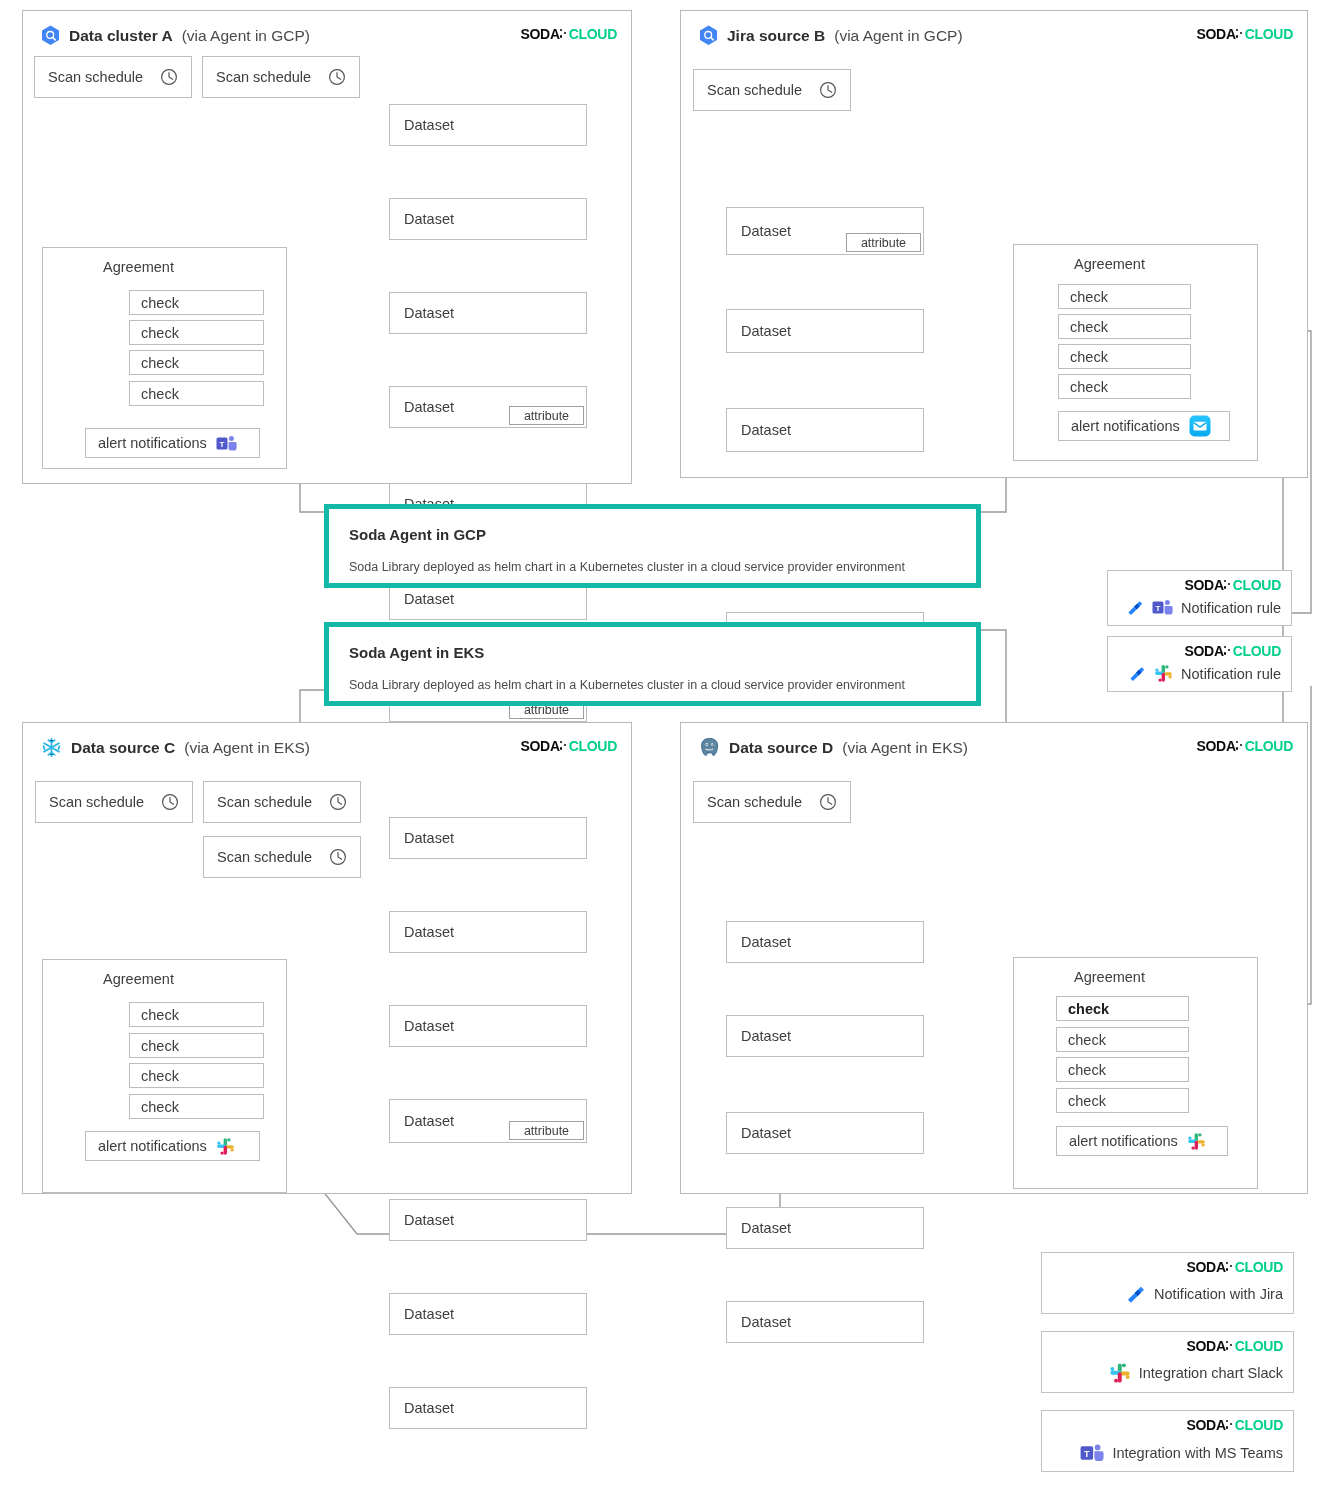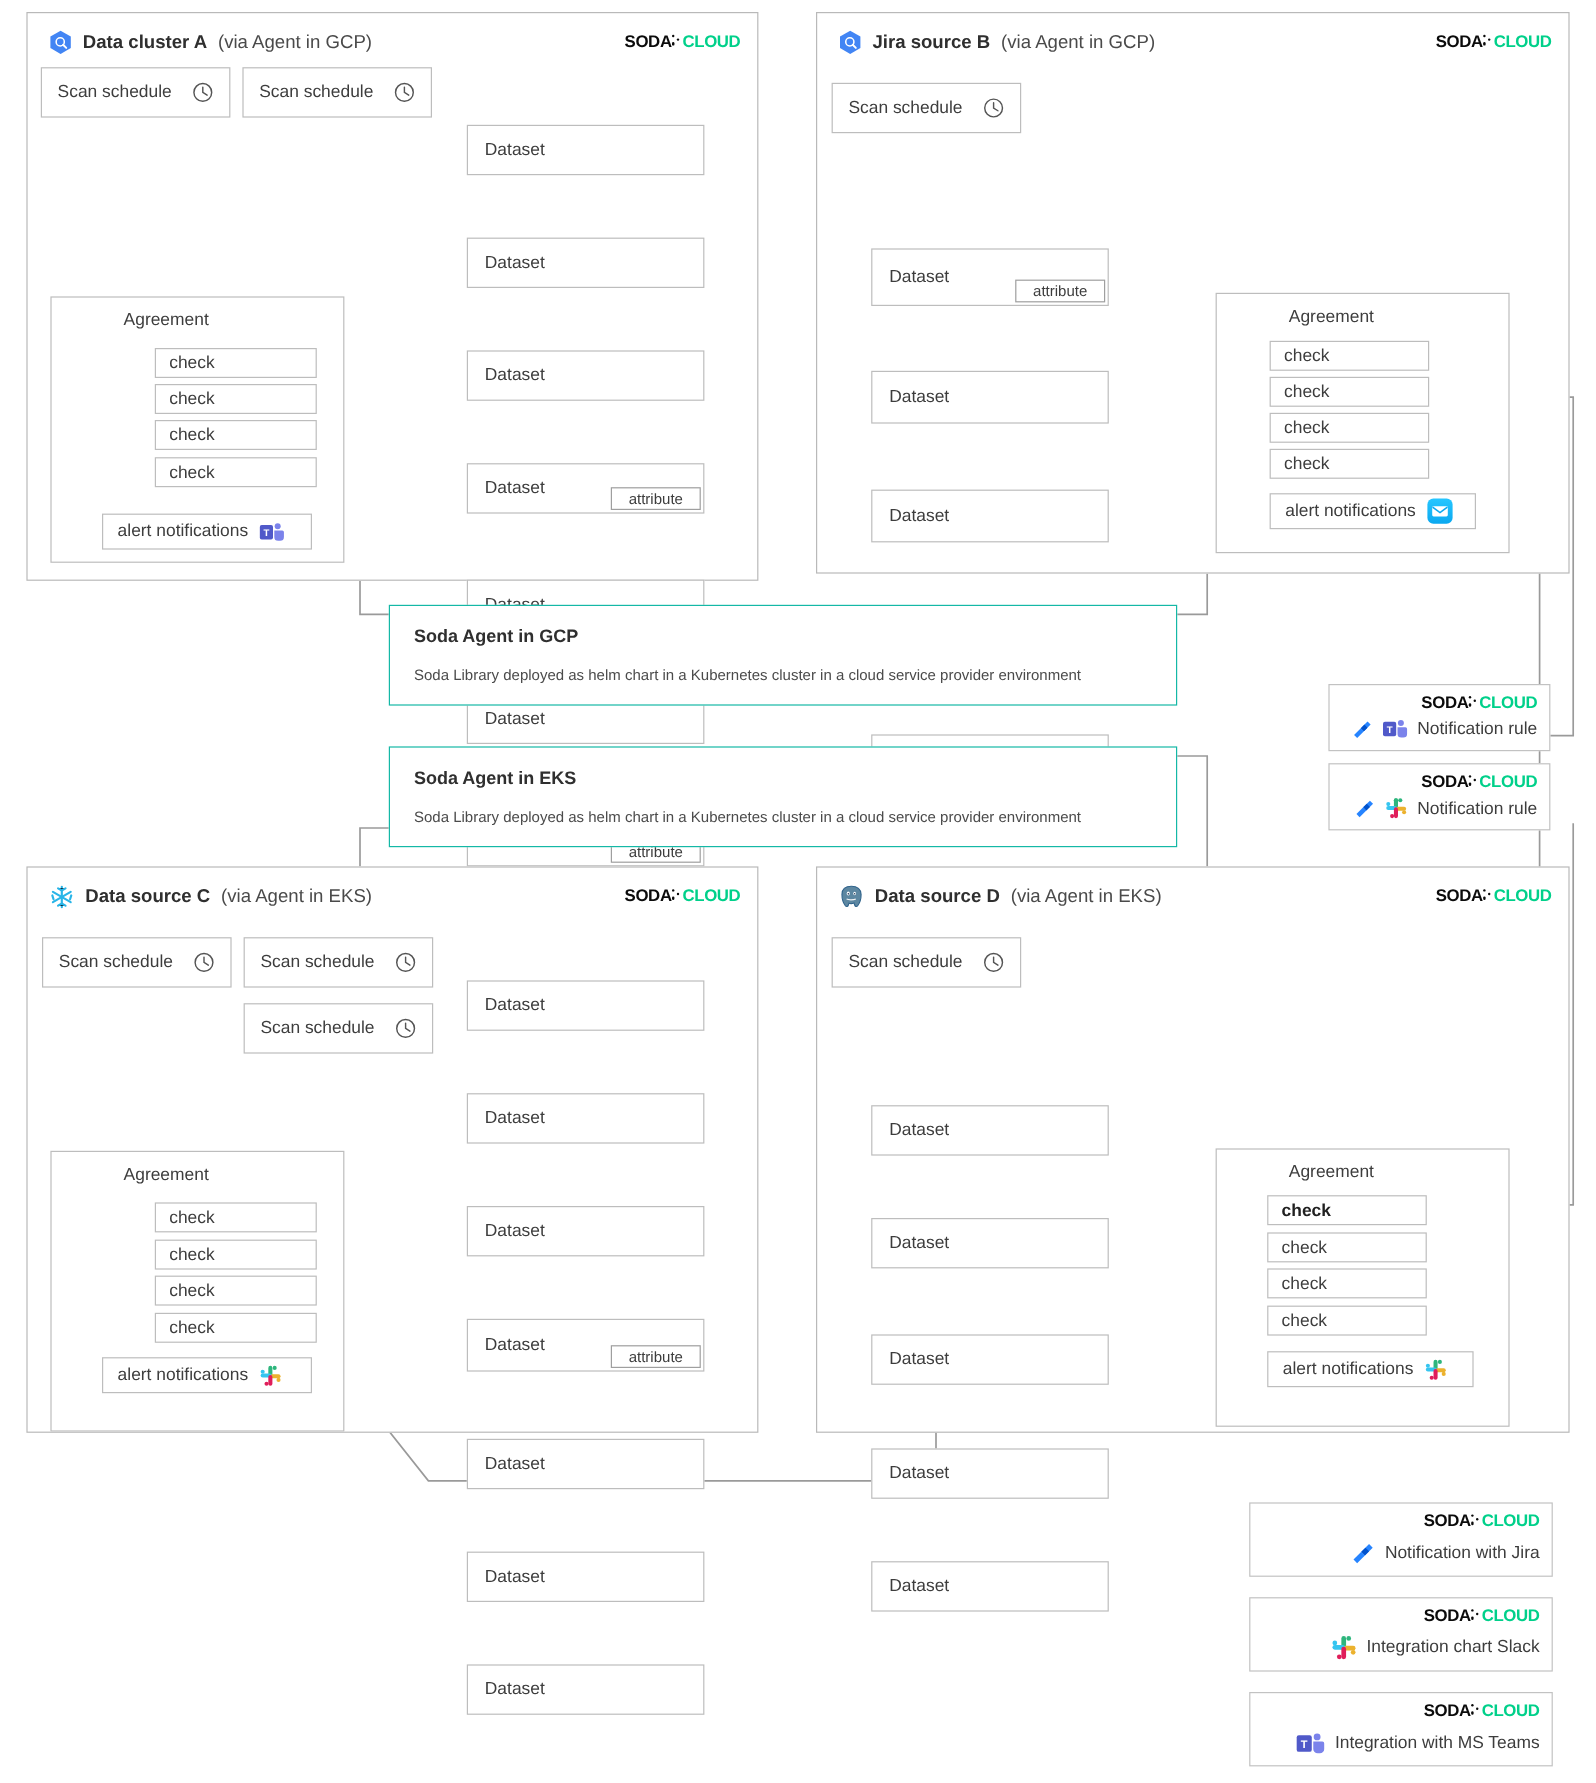--- a/index.html
+++ b/index.html
@@ -123,21 +123,21 @@
     display:flex;align-items:center;gap:9px;
     padding:0 12px;
     font-size:14.5px;color:#3d3d3d;
     height:30px;
   }
 
   
   .agent{
     position:absolute;
     box-sizing:border-box;
-    border:1px solid #14b8a6;
+    border:5px solid #14b8a6;
     background:#fff;
     padding:17px 20px;
   }
   .agent .a-title{font-weight:bold;font-size:15px;color:#2f2f2f;}
   .agent .a-desc{margin-top:17px;font-size:12.5px;color:#4b4b4b;}
 
   
   .card{
     position:absolute;
     box-sizing:border-box;

